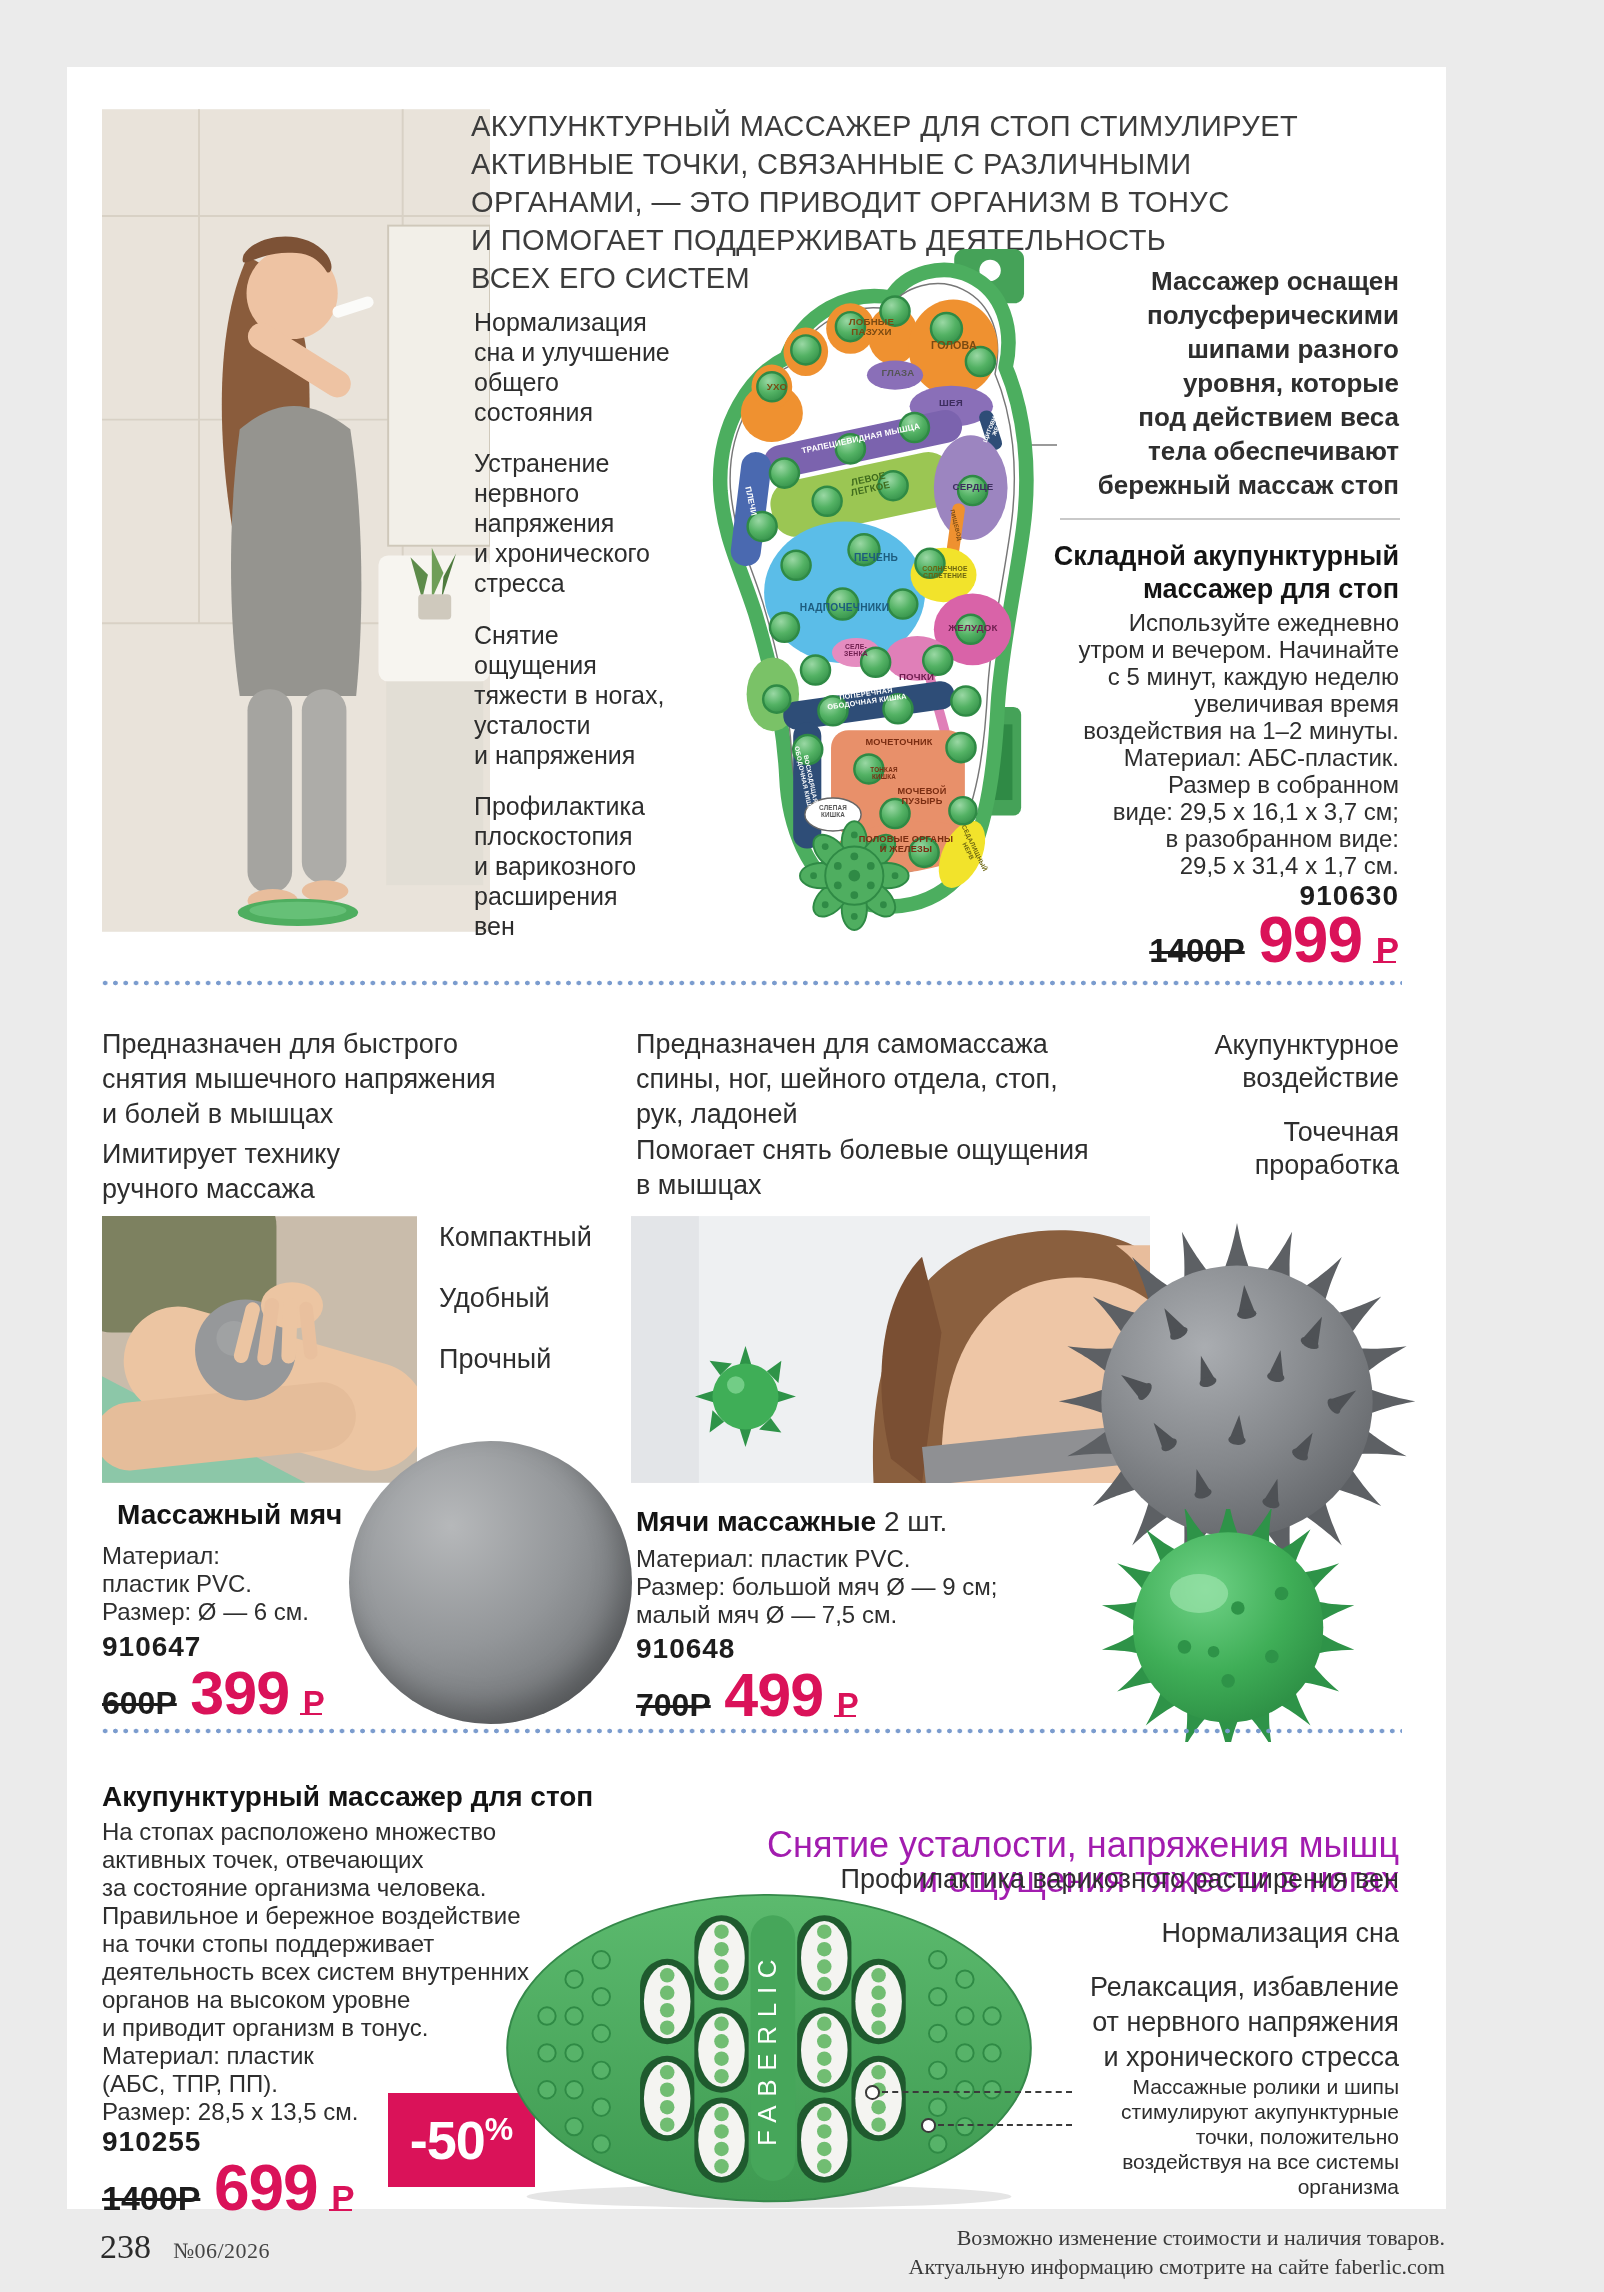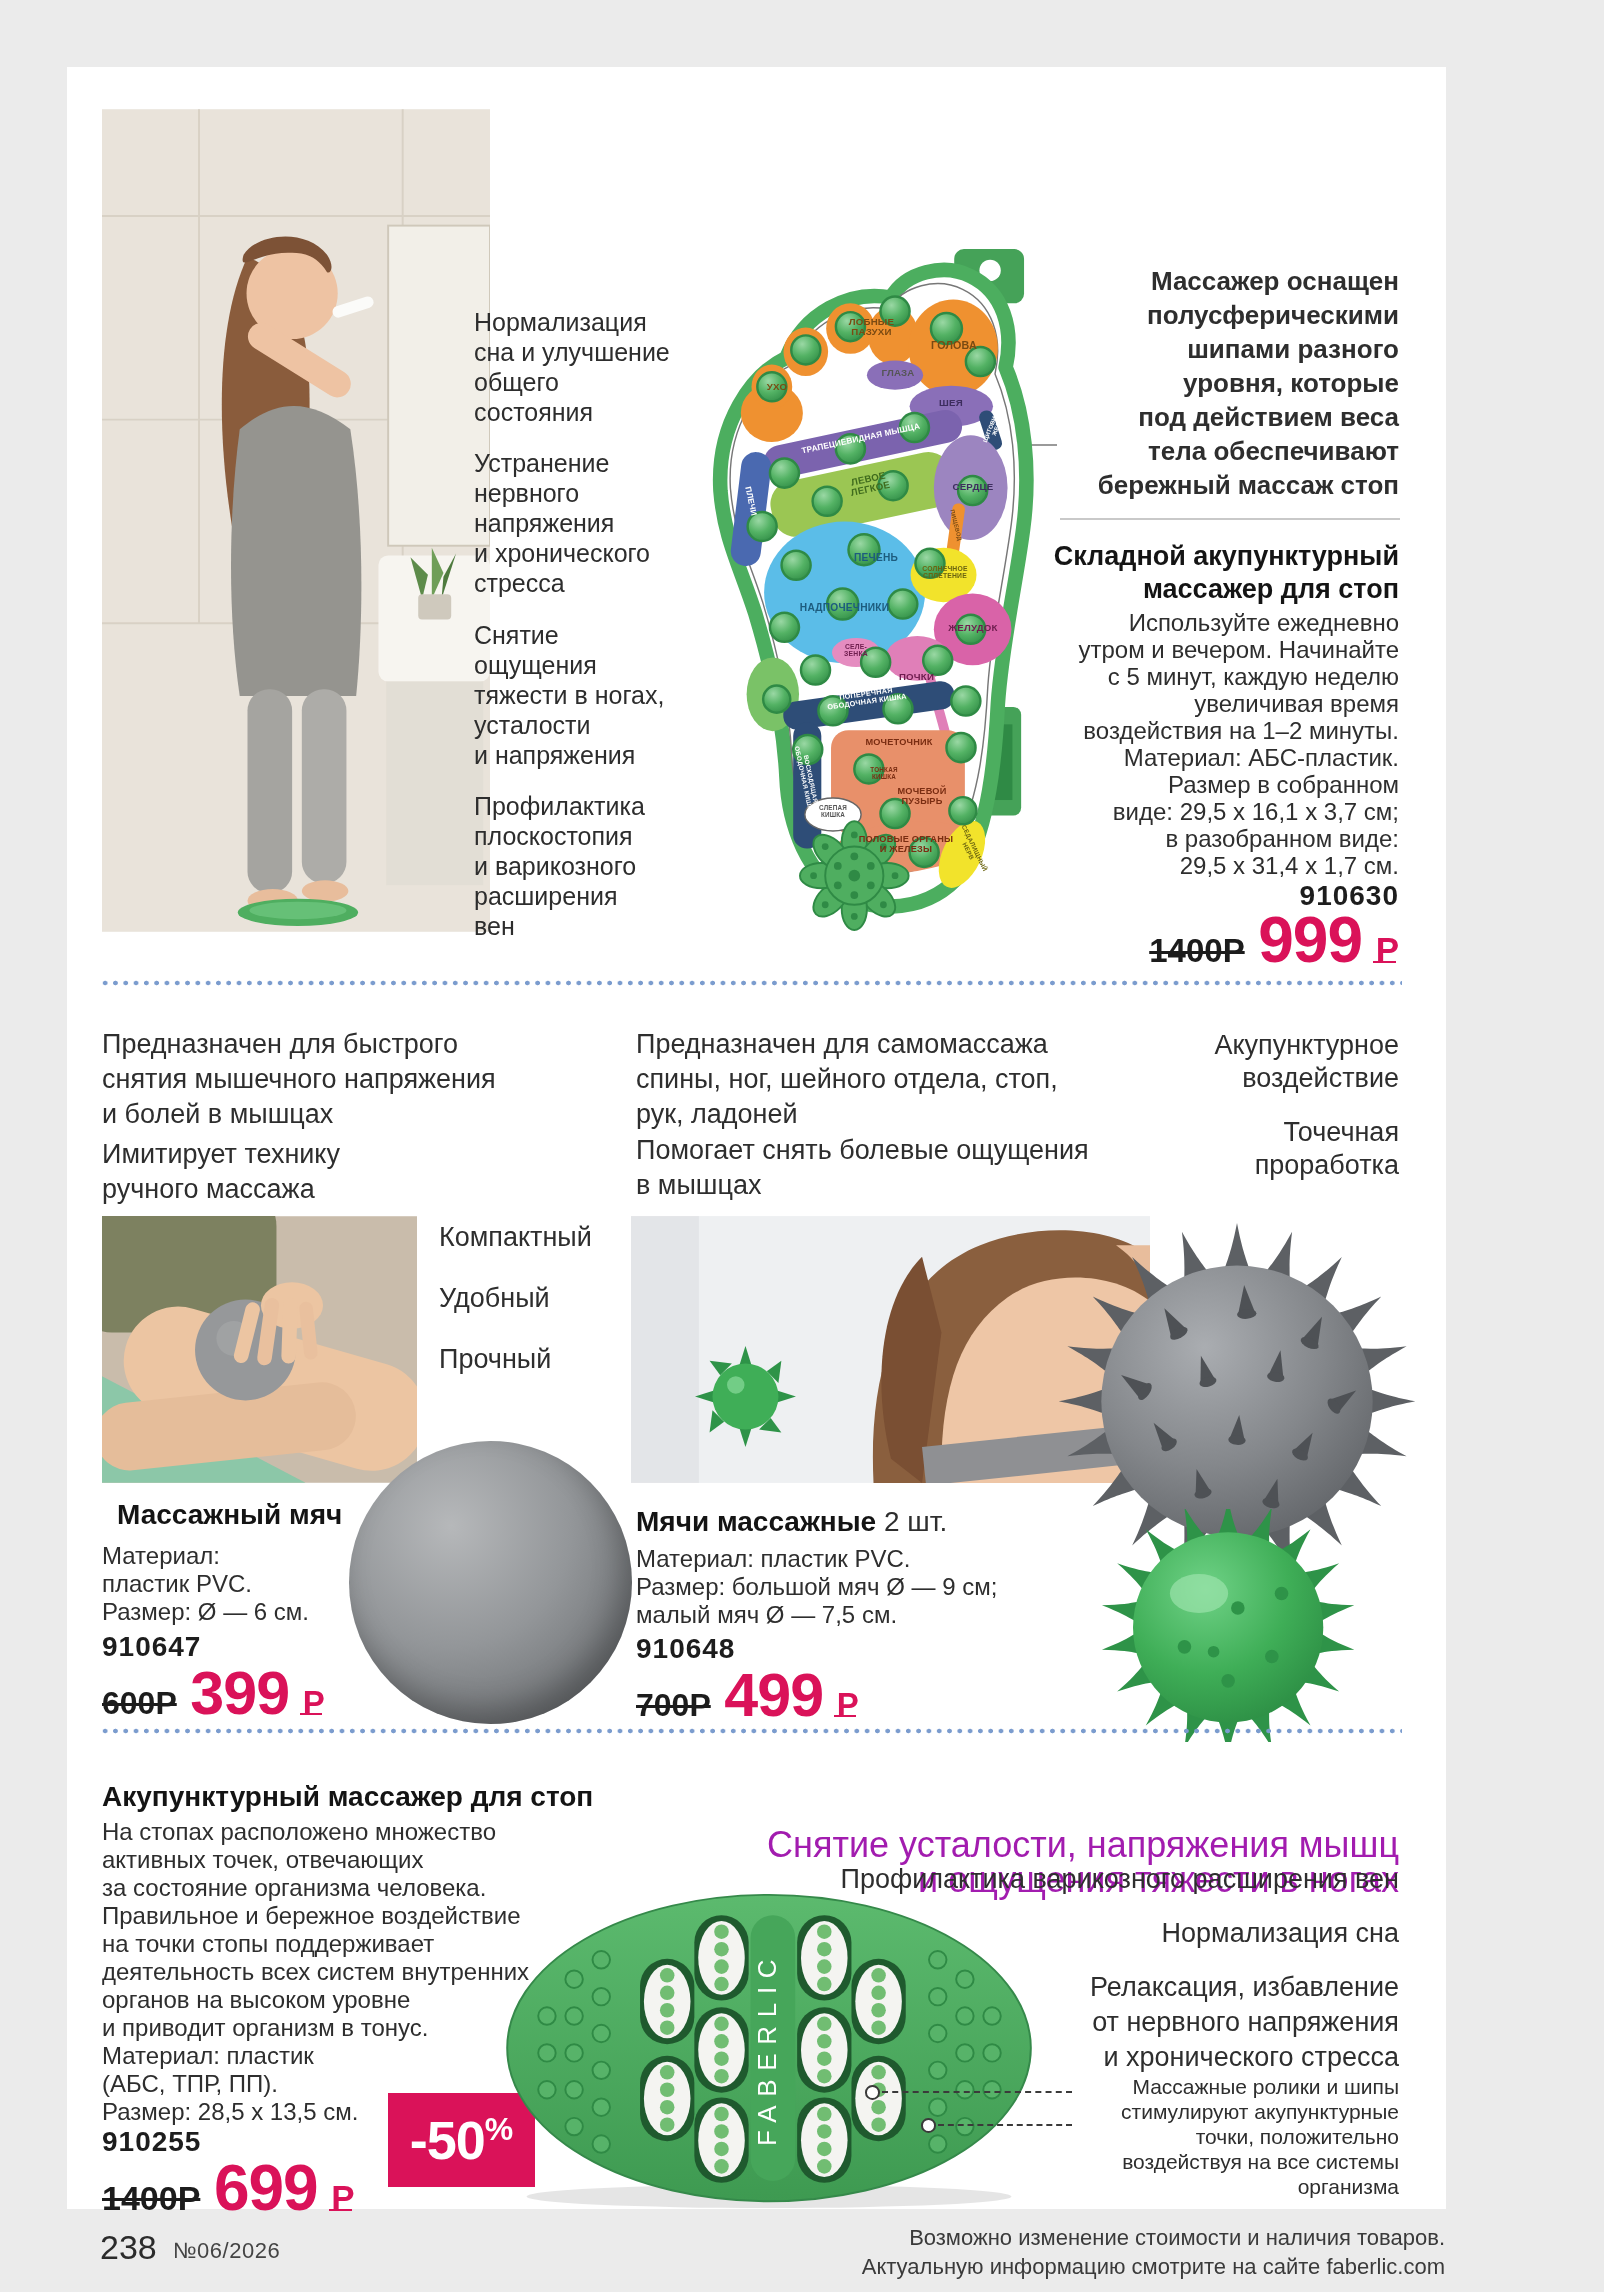--- a/index.html
+++ b/index.html
@@ -60,20 +60,25 @@
         <path d="M142,330 C130,420 130,525 142,605 L262,605 C270,525 270,420 256,330 C214,298 180,298 142,330 Z" fill="#95948f"></path>
         <rect x="150" y="598" width="46" height="210" rx="22" fill="#a5a4a0"></rect>
         <rect x="206" y="598" width="46" height="200" rx="22" fill="#adaca8"></rect>
         <ellipse cx="176" cy="816" rx="26" ry="12" fill="#e8bd9c"></ellipse>
         <ellipse cx="230" cy="806" rx="24" ry="11" fill="#e8bd9c"></ellipse>
         <ellipse cx="202" cy="828" rx="62" ry="14" fill="#4fae60"></ellipse>
         <ellipse cx="202" cy="826" rx="50" ry="9" fill="#66c077"></ellipse>
       </svg>
     </div>
 
+    <div class="abs pre headline" style="left:404px;top:40px;width:932px;">АКУПУНКТУРНЫЙ МАССАЖЕР ДЛЯ СТОП СТИМУЛИРУЕТ
+АКТИВНЫЕ ТОЧКИ, СВЯЗАННЫЕ С РАЗЛИЧНЫМИ
+ОРГАНАМИ, — ЭТО ПРИВОДИТ ОРГАНИЗМ В ТОНУС
+И ПОМОГАЕТ ПОДДЕРЖИВАТЬ ДЕЯТЕЛЬНОСТЬ
+ВСЕХ ЕГО СИСТЕМ</div>
 
     <div class="abs" style="left:407px;top:240px;width:233px;">
       <div class="pre benefit">Нормализация
 сна и улучшение
 общего
 состояния</div>
       <div class="pre benefit">Устранение
 нервного
 напряжения
 и хронического
@@ -673,21 +678,21 @@
     <div class="abs calloutline" style="left:871px;top:2057px;width:134px;height:0;"></div>
 
     <div class="abs pre r" style="left:903px;top:2007px;width:429px;font-size:21px;line-height:25px;color:#2e2e2e;">Массажные ролики и шипы
 стимулируют акупунктурные
 точки, положительно
 воздействуя на все системы
 организма</div>
 
   </div>
 
-  <div class="abs" style="left:0;top:2209px;width:1370px;height:83px;">
+  <div class="abs" style="left:0;top:2209px;width:1370px;height:83px;font-family:Liberation Serif, serif;">
     <span class="abs" style="left:100px;top:19.4px;font-size:34px;color:#2b2b2b;">238</span>
     <span class="abs" style="left:173px;top:29px;font-size:22px;color:#444444;letter-spacing:0.5px;">№06/2026</span>
     <div class="abs r" style="left:679px;top:13.6px;width:766px;font-size:22px;line-height:29px;color:#3a3a3a;">
       <div>Возможно изменение стоимости и наличия товаров.</div>
       <div>Актуальную информацию смотрите на сайте faberlic.com</div>
     </div>
   </div>
 </div>
 
 

